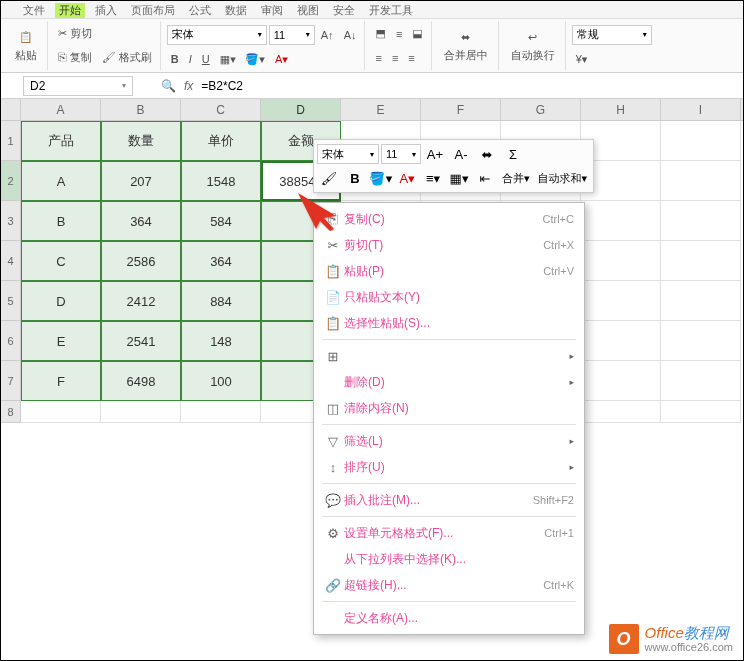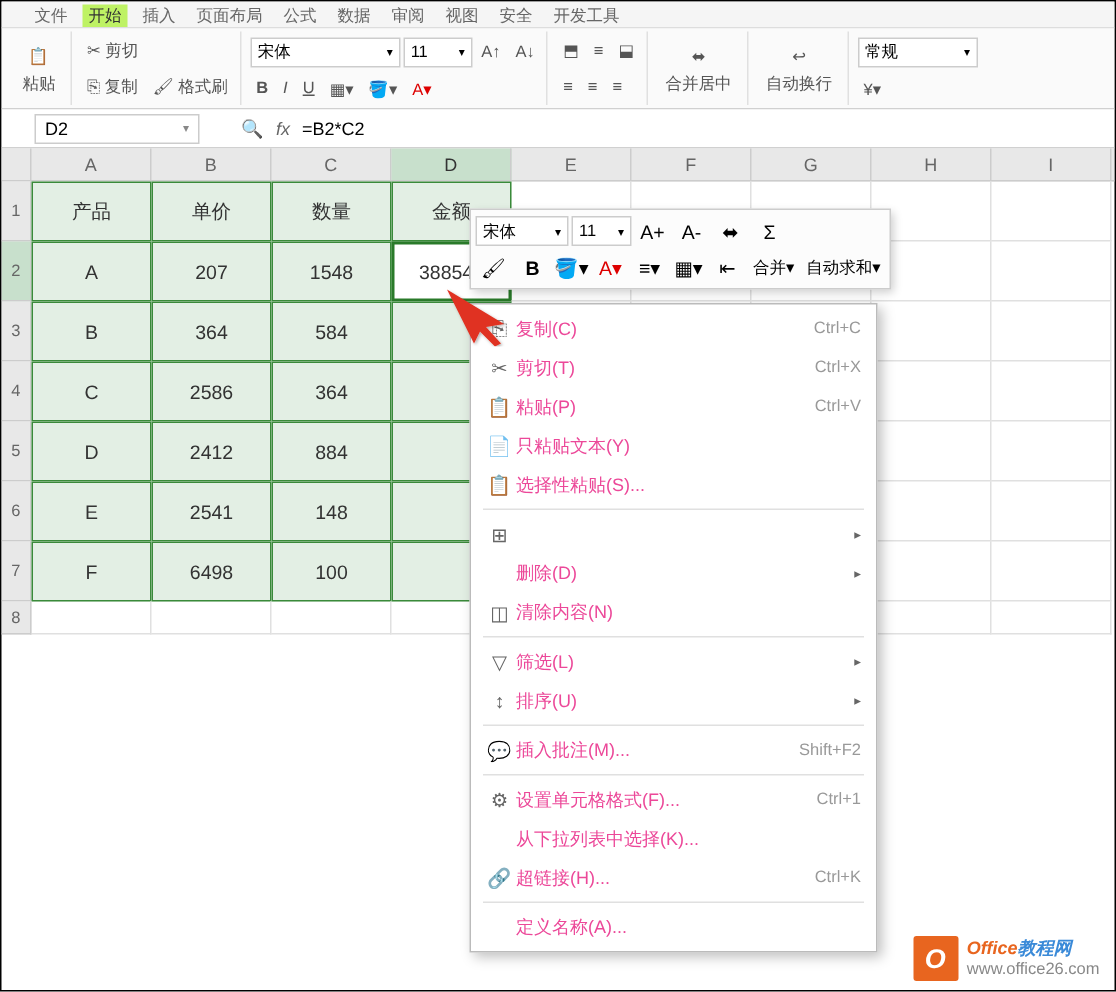--- a/index.html
+++ b/index.html
@@ -60,21 +60,21 @@
     .menu-arrow { font-size: 9px; color: #666; margin-left: auto; }
     .menu-sep { height: 1px; background: #e0e0e0; margin: 3px 8px; }
     
     
     .arrow { position: absolute; left: 295px; top: 190px; z-index: 20; pointer-events: none; }
     
     
     .watermark { position: absolute; right: 10px; bottom: 6px; display: flex; align-items: center; gap: 6px; }
     .wm-icon { width: 30px; height: 30px; background: #e8651f; border-radius: 2px; display: flex; align-items: center; justify-content: center; color: #fff; font-weight: bold; font-size: 18px; font-style: italic; }
     .wm-text { display: flex; flex-direction: column; line-height: 1.1; }
-    .wm-title { font-size: 12px; font-weight: bold; font-style: italic; }
+    .wm-title { font-size: 15px; font-weight: normal; font-style: italic; }
     .wm-title .o1 { color: #e8651f; } .wm-title .o2 { color: #3a8ad8; }
     .wm-url { font-size: 11px; color: #888; }
   </style>
 </head>
 <body>
 
 <div class="ribbon-tabs">
   <span>文件</span>
   <span class="active">开始</span>
   <span>插入</span>
@@ -189,22 +189,22 @@
     <div class="col-h">E</div>
     <div class="col-h">F</div>
     <div class="col-h">G</div>
     <div class="col-h">H</div>
     <div class="col-h">I</div>
   </div>
   <div class="rows">
     <div class="row header-row">
       <div class="row-h">1</div>
       <div class="cell table-cell">产品</div>
+      <div class="cell table-cell">数量</div>
       <div class="cell table-cell">单价</div>
-      <div class="cell table-cell">数量</div>
       <div class="cell table-cell">金额</div>
       <div class="cell"></div>
         <div class="cell"></div>
         <div class="cell"></div>
         <div class="cell"></div>
         <div class="cell"></div>
     </div>
     <div class="row data-row">
       <div class="row-h sel">2</div>
       <div class="cell table-cell">A</div>

